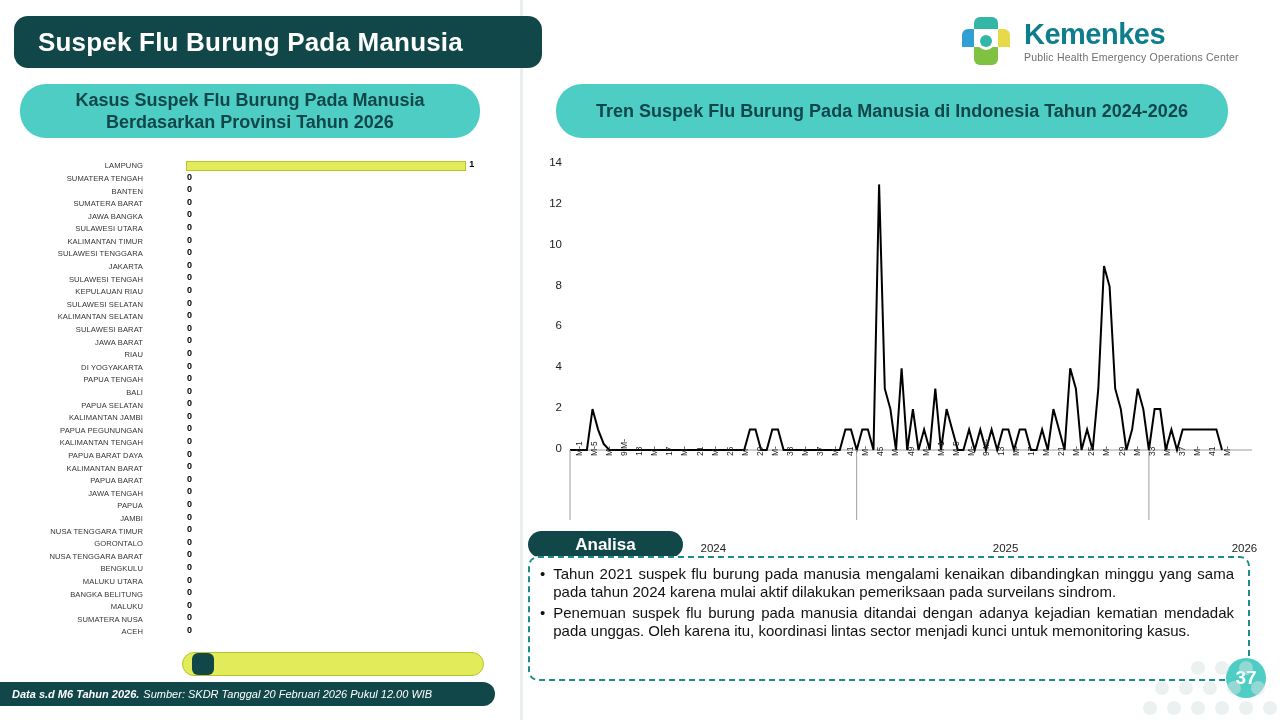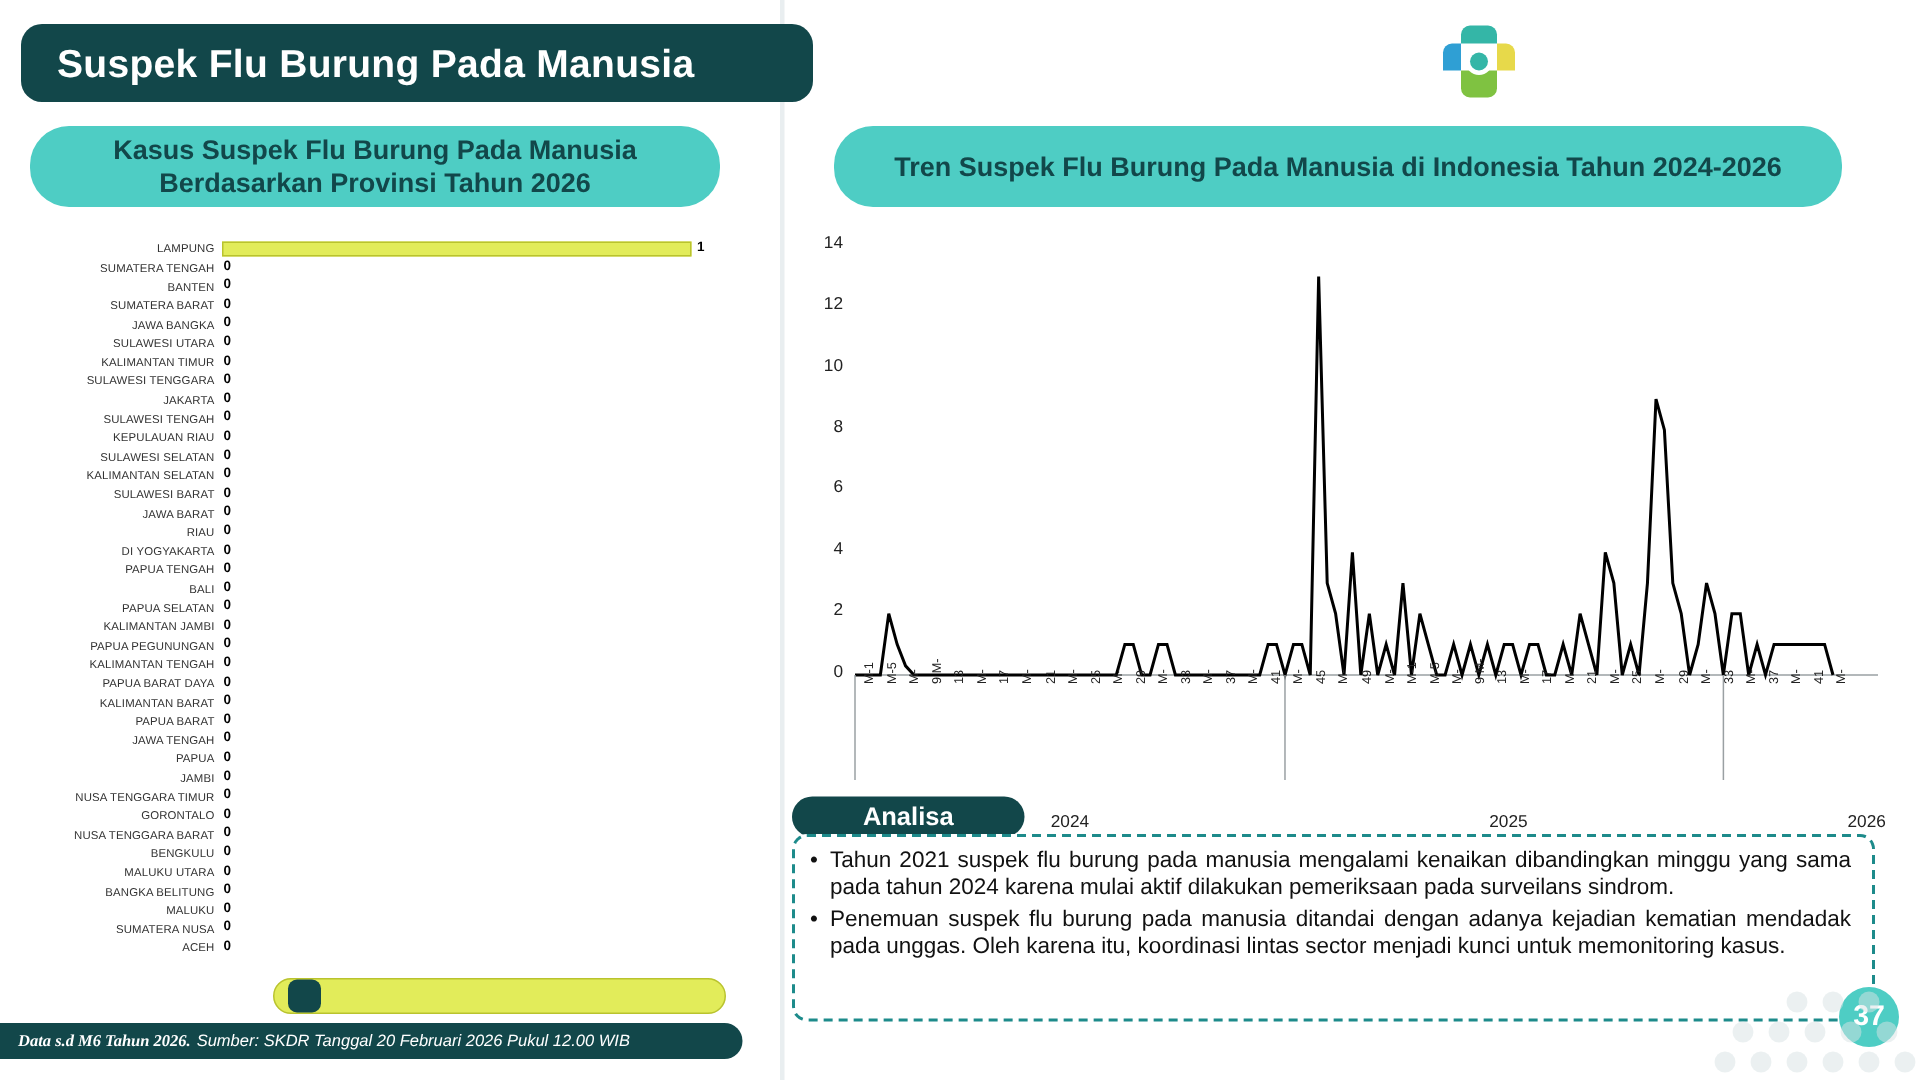--- a/index.html
+++ b/index.html
@@ -41,21 +41,21 @@
     font-size:18px; font-weight:bold; line-height:1.25; padding:0 10px;
   }
   .sec-head-right {
     position:absolute; left:556px; top:84px; width:672px; height:54px;
     background:#4ecdc4; border-radius:26px; color:#12474a;
     display:flex; align-items:center; justify-content:center; text-align:center;
     font-size:18px; font-weight:bold; line-height:1.25; padding:0 10px;
   }
   
   .barchart { position:absolute; left:8px; top:160px; width:500px; height:520px; }
-  .bar-row { display:flex; align-items:center; height:12.6px; }
+  .bar-row { display:flex; align-items:center; height:12.6px;gap:38px; }
   .bar-label {
     width:140px; text-align:right; padding-right:5px;
     font-size:7.6px; color:#333; letter-spacing:.1px; line-height:1.05;
   }
   .bar-track { position:relative; flex:1; height:100%; }
   .bar-fill {
     position:absolute; left:0; top:1px; height:9.6px;
     background:#e2ec5a; border:1px solid #b9c32e;
   }
   .bar-val {
@@ -67,21 +67,21 @@
     display:flex; align-items:flex-start; gap:7px; padding-left:9px;flex-direction:column;
   }
   .legend-chip { width:22px; height:11px; border-radius:6px; background:#12474a; flex:0 0 22px;}
   .legend-txt { font-size:10px; font-style:italic; font-weight:bold; color:#111; }
   
   .footer {
     position:absolute; left:0; bottom:14px; width:495px; height:24px;
     background:#12474a; border-radius:0 12px 12px 0;
     display:flex; align-items:center; padding-left:12px; color:#fff;
   }
-  .footer b { font-size:11px; font-style:italic;font-family:Liberation Serif, serif; }
+  .footer b { font-size:11px; font-style:italic; }
   .footer span { font-size:11px; font-style:italic; font-weight:normal; margin-left:4px;}
   
   .linechart { position:absolute; left:520px; top:150px; width:760px; height:370px; }
   .lc-ylabel { position:absolute; font-size:11.5px; color:#222; text-align:right; width:26px;}
   .lc-xtick {
     position:absolute; font-size:8.5px; color:#222;
     transform-origin:left top; transform:rotate(-90deg); white-space:nowrap;
   }
   .lc-year { position:absolute; font-size:11.5px; color:#222; text-align:center; }
   
@@ -119,20 +119,24 @@
 <div class="logo-wrap">
   <div class="logo-mark">
     <svg width="56" height="56" viewBox="0 0 56 56">
       <path d="M22 4 h12 a6 6 0 0 1 6 6 v6 h-24 v-6 a6 6 0 0 1 6 -6z" fill="#34b6a7"></path>
       <path d="M40 16 h6 a6 6 0 0 1 6 6 v12 h-12 z" fill="#e7d94a"></path>
       <path d="M4 22 a6 6 0 0 1 6 -6 h6 v18 h-12 z" fill="#2f9fd4"></path>
       <path d="M16 34 h24 v12 a6 6 0 0 1 -6 6 h-12 a6 6 0 0 1 -6 -6z" fill="#7fc241"></path>
       <circle cx="28" cy="28" r="9" fill="#ffffff"></circle>
       <circle cx="28" cy="28" r="6" fill="#34b6a7"></circle>
     </svg>
+  </div>
+  <div class="logo-text">
+    <div class="logo-title">Kemenkes</div>
+    <div class="logo-sub">Public Health Emergency Operations Center</div>
   </div>
 </div>
 
 <div class="sec-head-left">Kasus Suspek Flu Burung Pada Manusia Berdasarkan Provinsi Tahun 2026</div>
 <div class="sec-head-right">Tren Suspek Flu Burung Pada Manusia di Indonesia Tahun 2024-2026</div>
 
 <div class="barchart">
     <div class="bar-row">
       <div class="bar-label">LAMPUNG</div>
       <div class="bar-track">

